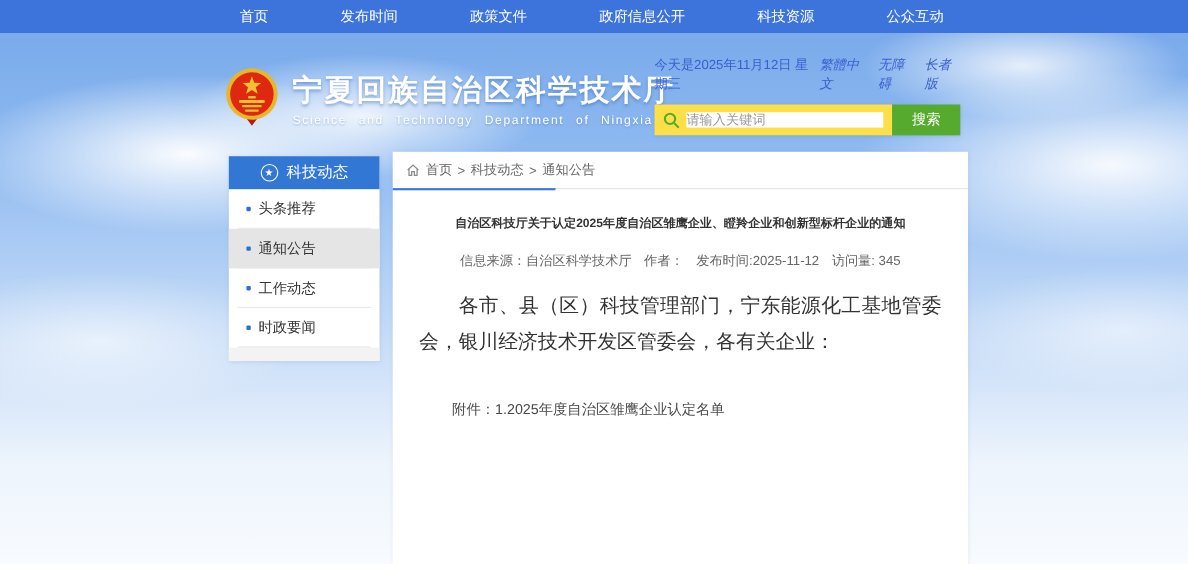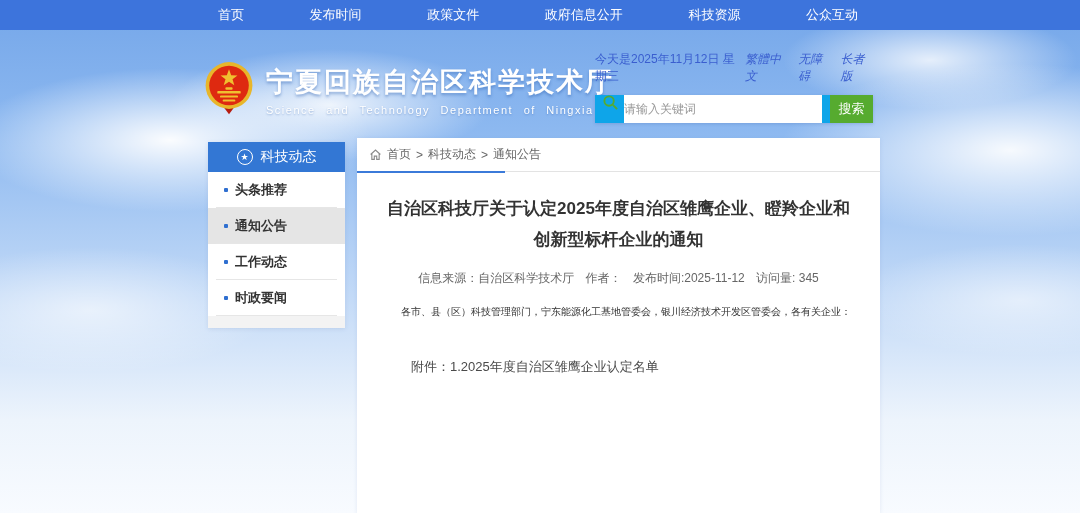--- a/index.html
+++ b/index.html
@@ -36,47 +36,47 @@
   .site-sub {
     color:#fff; font-size:11px; letter-spacing:1.5px; margin-top:6px;
     text-shadow:0 1px 2px rgba(40,90,170,.4); word-spacing:6px;
   }
   .header-right { position:absolute; left:595px; top:51px; width:278px; }
   .util-row { display:flex; justify-content:space-between; align-items:flex-end; font-size:12px; color:#3a5ecf; }
   .util-links { display:flex; gap:10px; }
   .util-links span { cursor:pointer;font-style:italic; }
   .search-row { display:flex; margin-top:10px; height:28px; box-shadow:0 1px 3px rgba(60,100,170,.25); }
   .search-box {
-    flex:1; background:#0ea5e9; display:flex; padding:0 8px; gap:6px;
+    flex:1; background:#fde047; display:flex; align-items:center; padding:0 8px; gap:6px;
   }
   .search-box input {
     border:none; outline:none; flex:1; font-size:12px; color:#333;
     font-family:"Liberation Sans","DejaVu Sans",sans-serif;
   }
   .search-box input::placeholder { color:#999; }
   .search-btn {
-    width:43px; background:#56ab2f; color:#fff; border:none; font-size:13px; cursor:pointer;
+    width:62px; background:#56ab2f; color:#fff; border:none; font-size:13px; cursor:pointer;
     font-family:"Liberation Sans","DejaVu Sans",sans-serif;
   }
   
   .sidebar {
     position:absolute; left:208px; top:142px; width:137px; background:#fff;
     box-shadow:0 1px 4px rgba(100,130,180,.18);
   }
   .sidebar-head {
     height:30px; background:#3377d4; color:#fff; font-size:14px;
     display:flex; align-items:center; justify-content:center; gap:8px;
   }
   .sidebar-head .circ-star {
     width:16px; height:16px; border:1.5px solid #fff; border-radius:50%;
     display:flex; align-items:center; justify-content:center; font-size:9px; color:#fff;
   }
   .side-item {
     height:36px; display:flex; align-items:center; padding-left:16px; gap:7px;
-    font-size:13px; color:#333; cursor:pointer; position:relative;font-weight:bold;
+    font-size:13px; color:#333; cursor:pointer; position:relative;
   }
   .side-item::after {
     content:""; position:absolute; left:8px; right:8px; bottom:0; height:1px; background:#e6e6e6;
   }
   .side-item.active { background:#e5e5e5; }
   .side-item .dot { width:4px; height:4px; background:#2f6fd0; border-radius:1px; flex:0 0 auto; }
   .sidebar-foot { height:12px; background:#f3f3f3; }
   
   .content {
     position:absolute; left:357px; top:138px; width:523px; height:375px;
@@ -85,25 +85,25 @@
   .crumb-row {
     height:34px; display:flex; align-items:center; padding:0 12px; gap:5px;
     font-size:12px; color:#666; border-bottom:1px solid #e3e3e3; position:relative;
   }
   .crumb-row .blue-line {
     position:absolute; left:0; bottom:-2px; width:148px; height:2px; background:#3b7ad9;
   }
   .crumb-row a { color:#666; text-decoration:none; cursor:pointer; }
   .article { padding:22px 24px 0 24px; }
   .art-title {
-    text-align:center; font-size:17px; font-weight:bold; color:#333; line-height:1.8;
+    text-align:center; font-size:11px; font-weight:bold; color:#333; line-height:1.8;
   }
   .art-meta { text-align:center; font-size:12px; color:#666; margin-top:15px; }
   .art-meta span { margin:0 4px; }
-  .art-body { margin-top:16px; font-size:10px; color:#333; line-height:1.78; text-align:justify; }
+  .art-body { margin-top:16px; font-size:18px; color:#333; line-height:1.78; text-align:justify; }
   .art-body p { text-indent:2em; }
   .attachments { margin-top:34px; margin-left:30px; font-size:13px; color:#4a4a4a; line-height:1.8; }
   .attach-line { display:flex; }
   .attach-label { white-space:nowrap; }
   .attach-items div { cursor:pointer; }
 </style>
 </head>
 <body>
 
 <div class="topnav">

